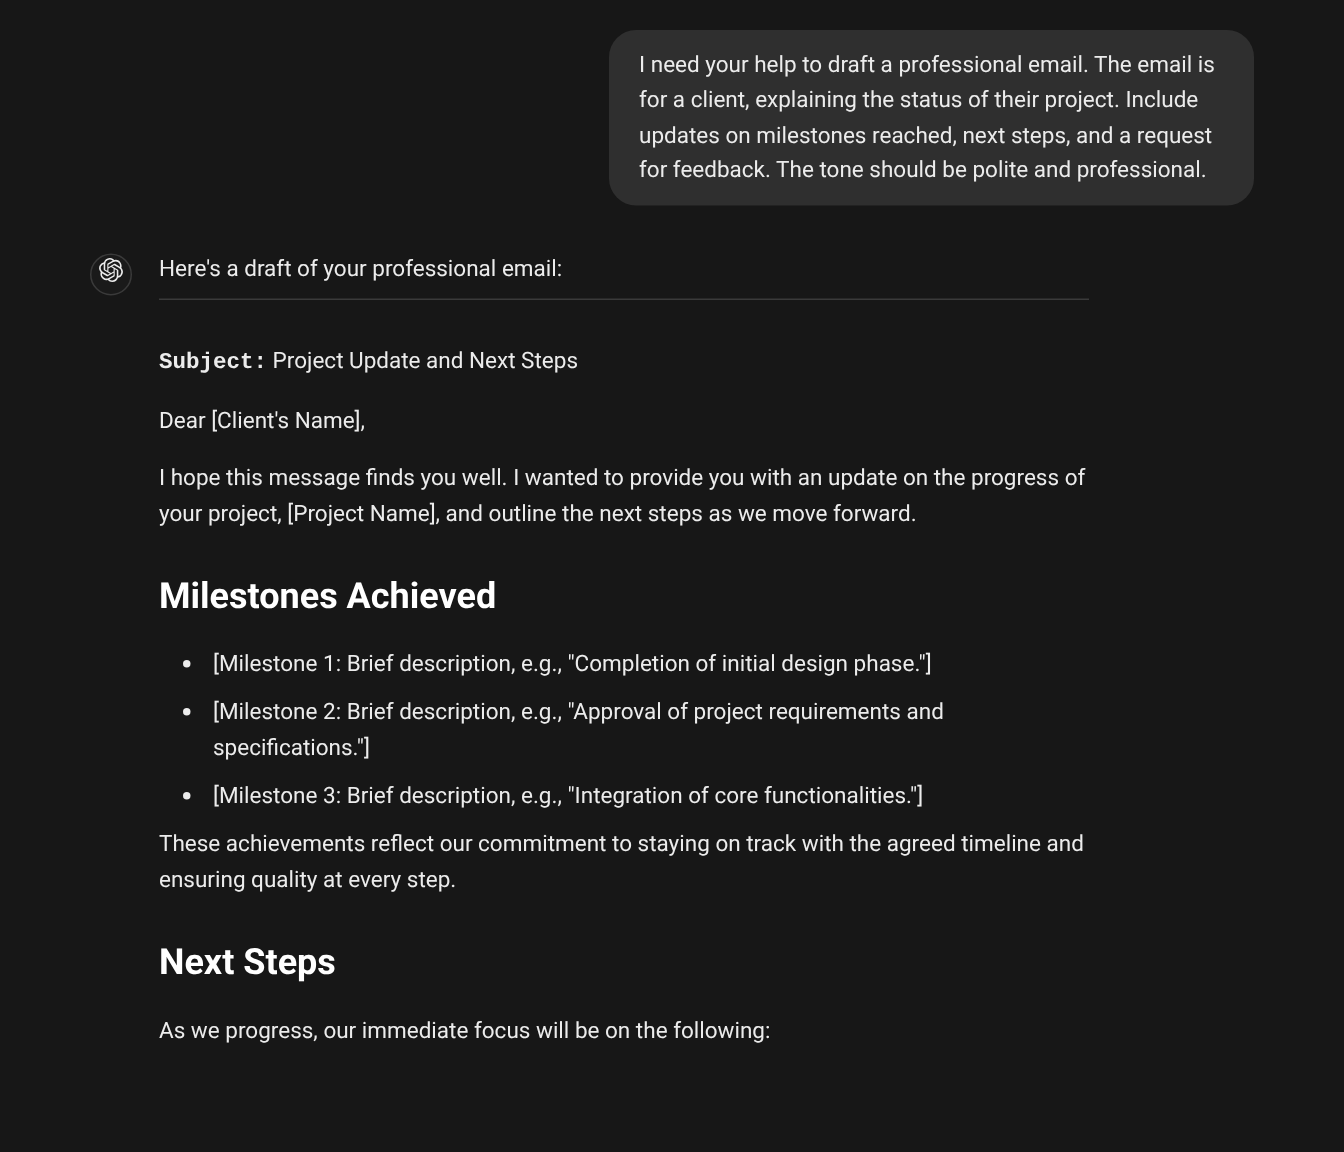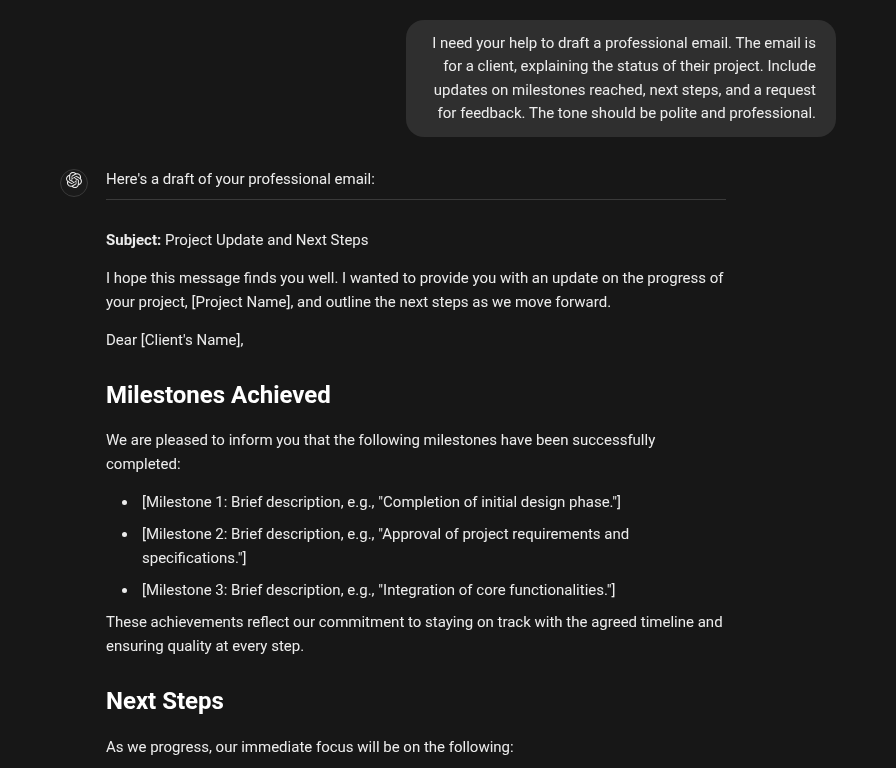--- a/index.html
+++ b/index.html
@@ -17,21 +17,20 @@
       font-size: 15px;
       line-height: 1.6;
     }
     .chat-container {
       padding: 20px 0;
     }
     .user-message-row {
       display: flex;
       justify-content: flex-end;
       padding: 0 60px 30px 60px;
-      text-align: right;
     }
     .user-bubble {
       background-color: #2f2f2f;
       border-radius: 18px;
       padding: 12px 20px;
       max-width: 430px;
       color: #ececec;
       font-size: 15px;
       line-height: 1.55;
     }
@@ -68,20 +67,21 @@
     .divider {
       border: none;
       border-top: 1px solid #3a3a3a;
       margin-bottom: 28px;
     }
     .email-body p {
       margin-bottom: 14px;
     }
     .subject-label {
       font-weight: 700;
+      font-family: Liberation Mono, monospace;
     }
     .section-heading {
       font-size: 24px;
       font-weight: 700;
       margin-top: 24px;
       margin-bottom: 14px;
       color: #fff;
     }
     .email-body ul {
       list-style-type: disc;
@@ -116,27 +116,26 @@
     <div class="assistant-content">
       <p class="intro-line">Here's a draft of your professional email:</p>
 
       <hr class="divider">
 
       <div class="email-body">
         <p>
           <span class="subject-label">Subject:</span><span> Project Update and Next Steps</span>
         </p>
 
+        <p>Dear [Client's Name],</p>
+
         <p>I hope this message finds you well. I wanted to provide you with an update on the progress of your project, [Project Name], and outline the next steps as we move forward.</p>
-
-        <p>Dear [Client's Name],</p>
 
         <h3 class="section-heading">Milestones Achieved</h3>
 
-        <p>We are pleased to inform you that the following milestones have been successfully completed:</p>
 
         <ul>
           <li>[Milestone 1: Brief description, e.g., "Completion of initial design phase."]</li>
           <li>[Milestone 2: Brief description, e.g., "Approval of project requirements and specifications."]</li>
           <li>[Milestone 3: Brief description, e.g., "Integration of core functionalities."]</li>
         </ul>
 
         <p>These achievements reflect our commitment to staying on track with the agreed timeline and ensuring quality at every step.</p>
 
         <h3 class="section-heading">Next Steps</h3>

